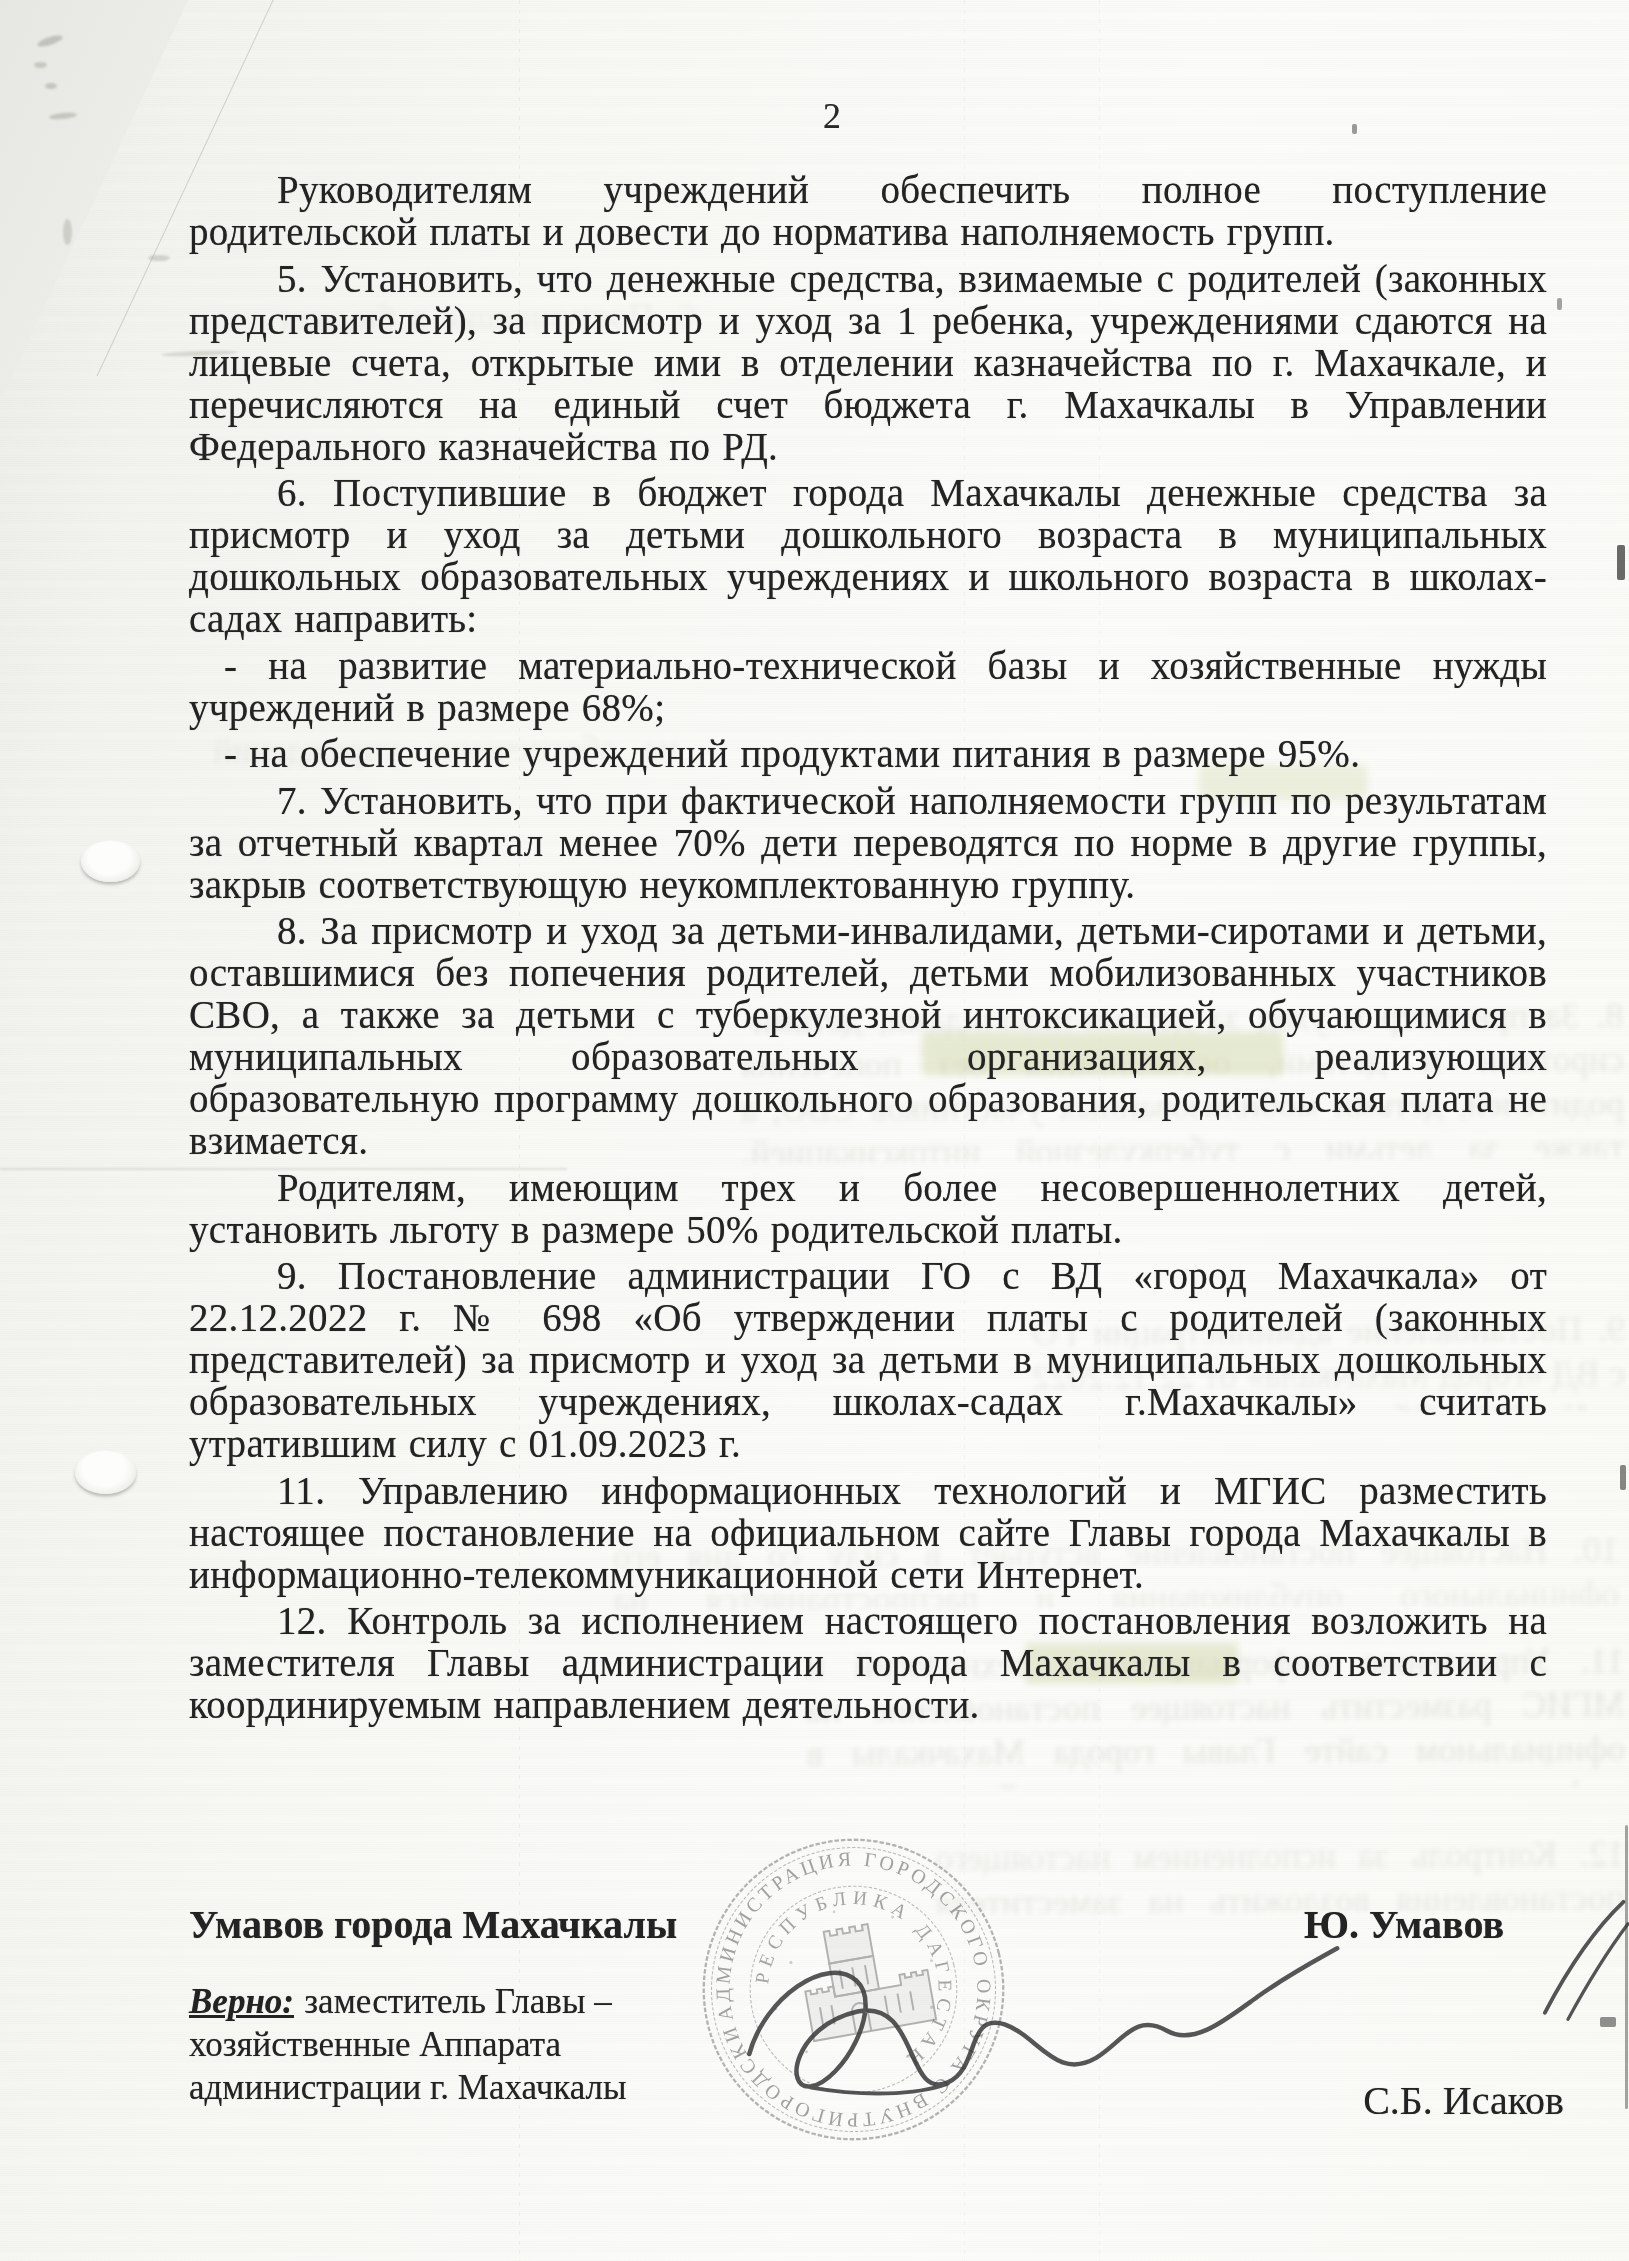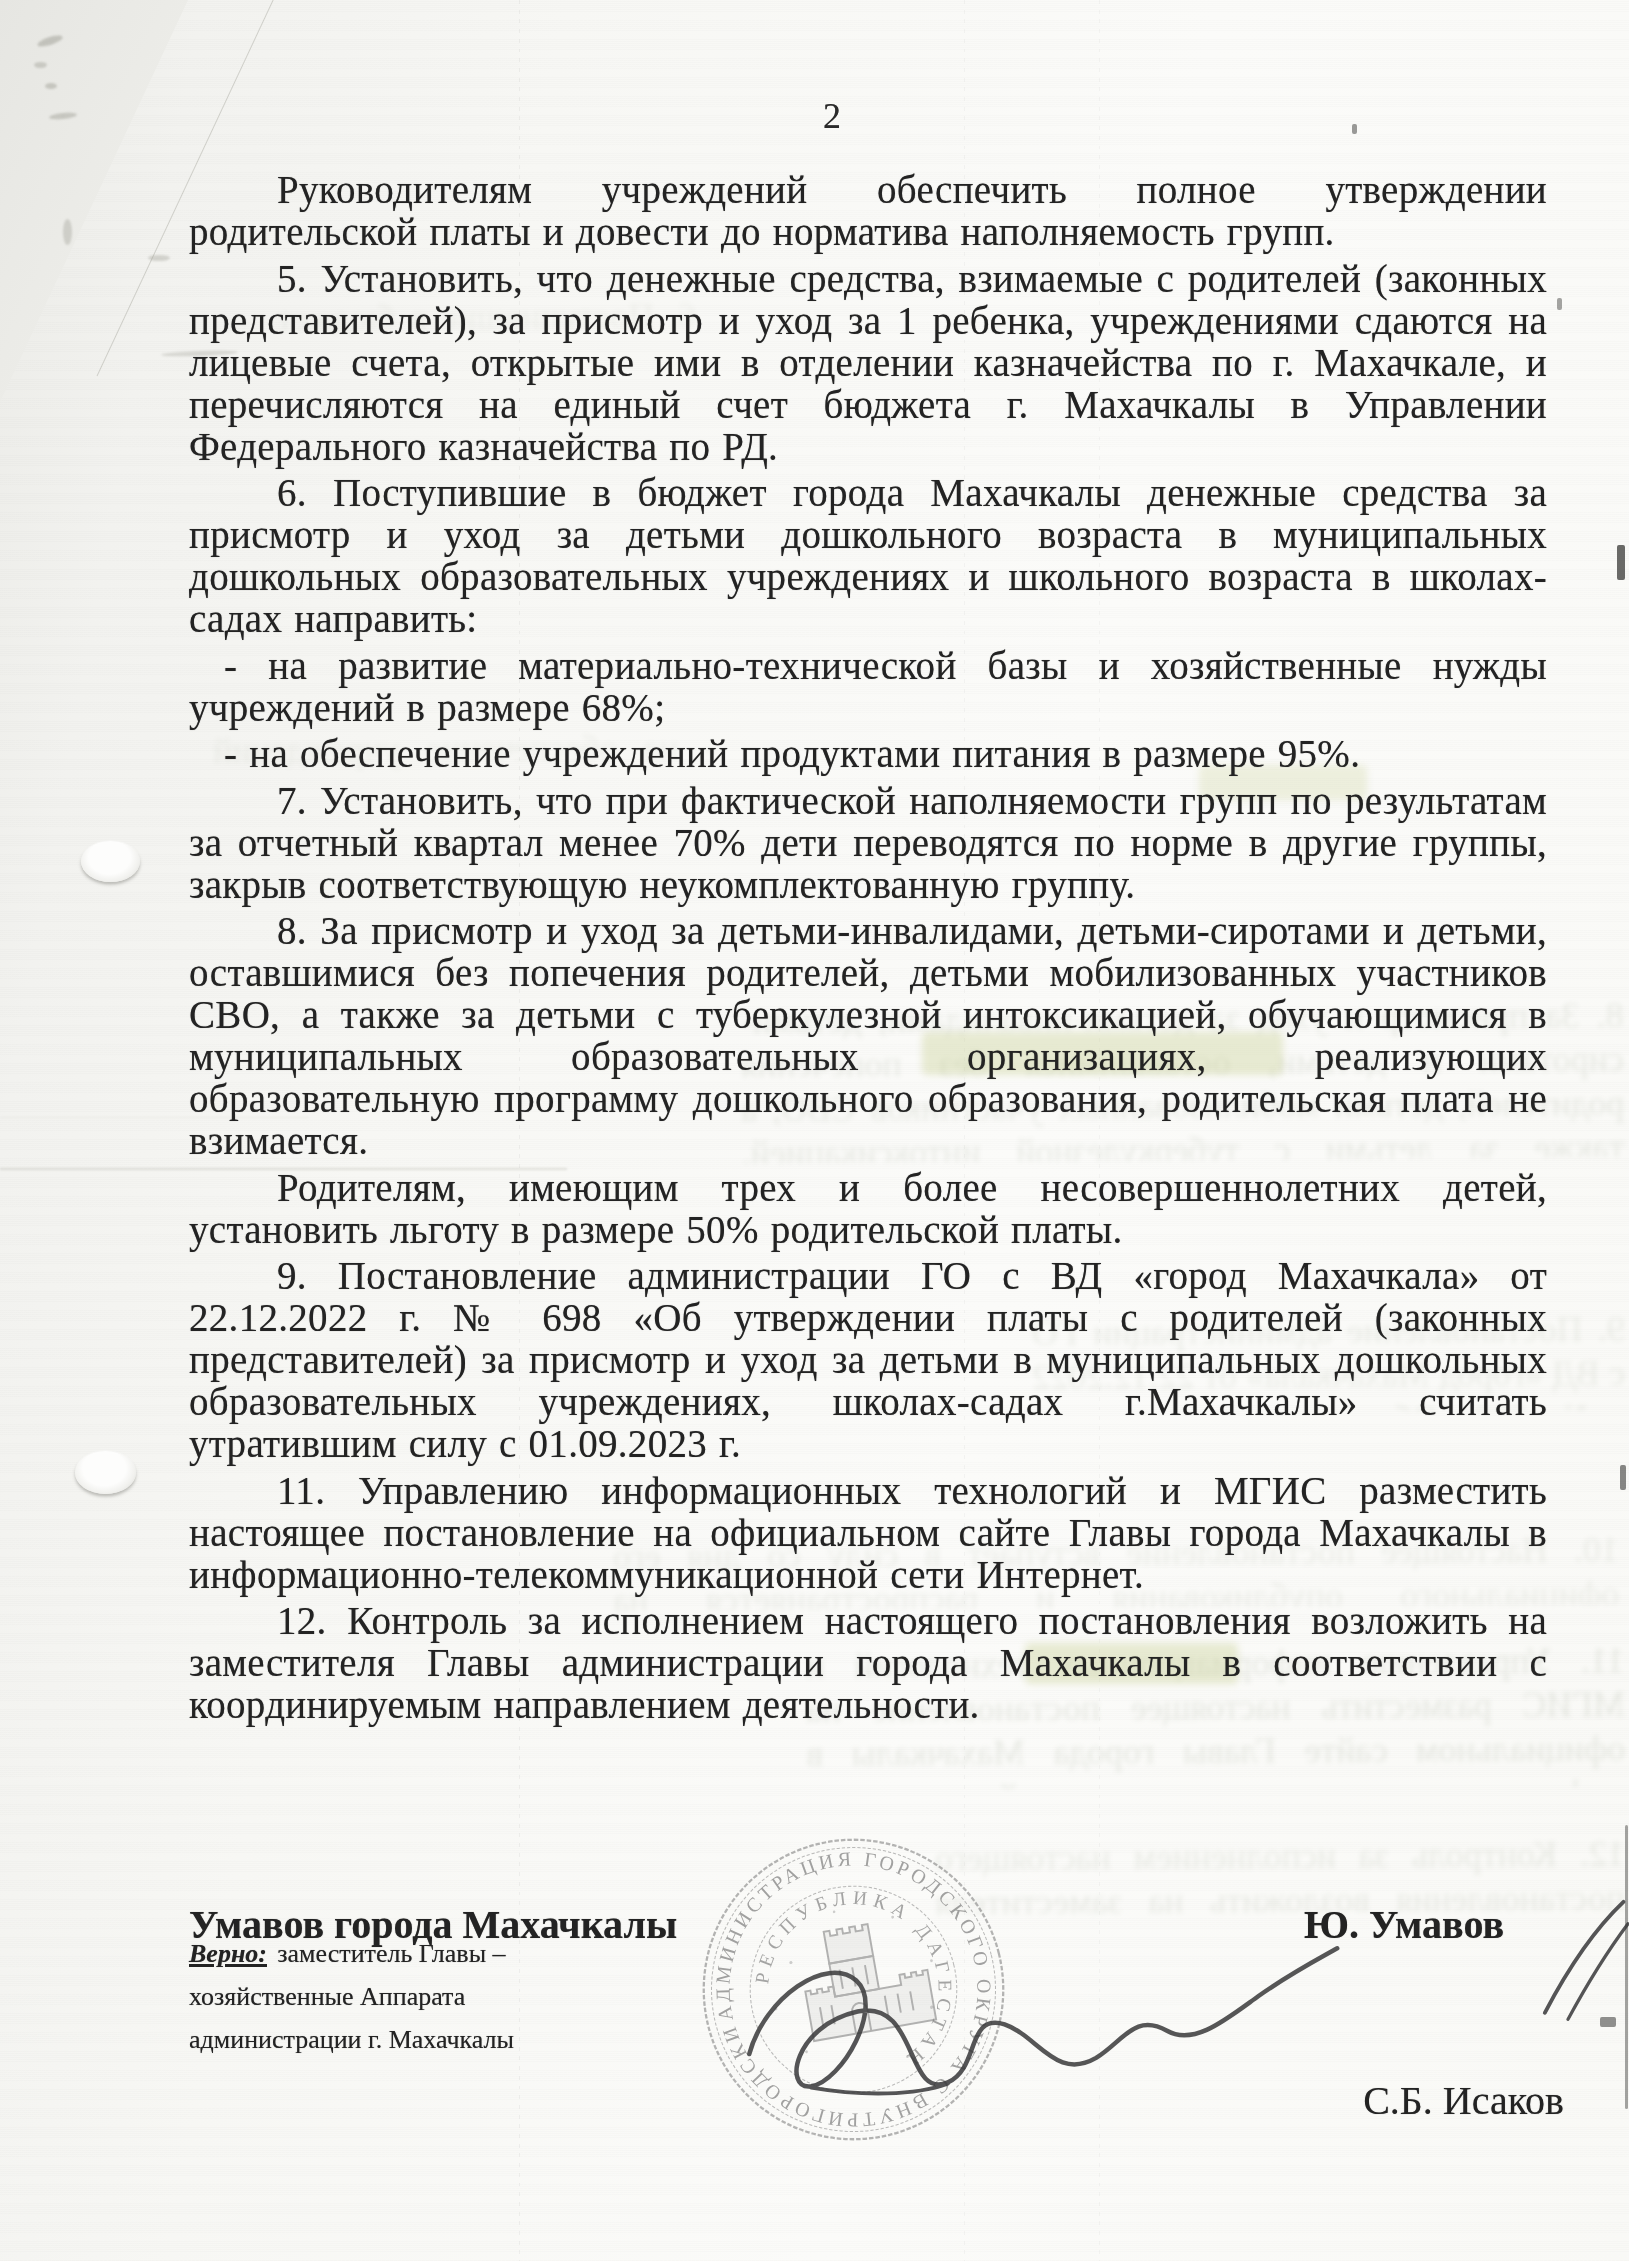--- a/index.html
+++ b/index.html
@@ -62,22 +62,22 @@
   .para{margin:0 0 4.5px 0;text-indent:88px;}
   .para.bullet{text-indent:35px;}
   .sig-row{
     position:absolute;left:189px;top:1901px;width:1315px;
     font-size:40px;font-weight:bold;
     text-shadow:0 0 0.8px rgba(35,35,35,.55);
   }
   .sig-title{position:absolute;left:0;top:0;white-space:nowrap;}
   .sig-name{position:absolute;right:0;top:0;white-space:nowrap;}
   .verno-block{
-    position:absolute;left:189px;top:1932px;width:709px;
-    font-size:26px;line-height:43px;
+    position:absolute;left:189px;top:1980px;width:709px;
+    font-size:35px;line-height:43px;
     text-shadow:0 0 0.8px rgba(35,35,35,.55);
   }
   .verno-label{
     font-weight:bold;font-style:italic;
     text-decoration:underline;text-decoration-thickness:3.2px;
     margin-right:10.3px;
   }
   .certifier{
     position:absolute;right:66px;top:2077px;
     font-size:40px;white-space:nowrap;
@@ -127,21 +127,21 @@
   <div class="ghost" style="left:935px;top:1834px;width:690px;height:97px;opacity:.12;">12. Контроль за исполнением настоящего постановления возложить на заместителя Главы администрации города Махачкалы в соответствии с координируемым направлением деятельности.</div>
   <div class="ghost" style="left:213px;top:727px;width:503px;height:45px;opacity:.08;">- на обеспечение учреждений продуктами питания в размере 95%.</div>
   <div class="ghost" style="left:277px;top:295px;width:419px;height:40px;opacity:.07;">6. Поступившие в бюджет города Махачкалы денежные средства за присмотр и уход за детьми дошкольного возраста в муниципальных дошкольных образовательных учреждениях и школьного возраста в школах-садах направить:</div>
   <div class="ghost-tint" style="left:922px;top:1032px;width:361px;height:43px;"></div>
   <div class="ghost-tint" style="left:1025px;top:1643px;width:213px;height:41px;"></div>
   <div class="ghost-tint" style="left:1199px;top:765px;width:168px;height:35px;opacity:.7;"></div>
 
   <div class="page-number">2</div>
 
   <div class="content">
-    <p class="para">Руководителям учреждений обеспечить полное утверждении родительской платы и довести до норматива наполняемость групп.</p>
+    <p class="para">Руководителям учреждений обеспечить полное поступление родительской платы и довести до норматива наполняемость групп.</p>
     <p class="para">5. Установить, что денежные средства, взимаемые с родителей (законных представителей), за присмотр и уход за 1 ребенка, учреждениями сдаются на лицевые счета, открытые ими в отделении казначейства по г. Махачкале, и перечисляются на единый счет бюджета г. Махачкалы в Управлении Федерального казначейства по РД.</p>
     <p class="para">6. Поступившие в бюджет города Махачкалы денежные средства за присмотр и уход за детьми дошкольного возраста в муниципальных дошкольных образовательных учреждениях и школьного возраста в школах-садах направить:</p>
     <p class="para bullet">- на развитие материально-технической базы и хозяйственные нужды учреждений в размере 68%;</p>
     <p class="para bullet">- на обеспечение учреждений продуктами питания в размере 95%.</p>
     <p class="para">7. Установить, что при фактической наполняемости групп по результатам за отчетный квартал менее 70% дети переводятся по норме в другие группы, закрыв соответствующую неукомплектованную группу.</p>
     <p class="para">8. За присмотр и уход за детьми-инвалидами, детьми-сиротами и детьми, оставшимися без попечения родителей, детьми мобилизованных участников СВО, а также за детьми с туберкулезной интоксикацией, обучающимися в муниципальных образовательных организациях, реализующих образовательную программу дошкольного образования, родительская плата не взимается.</p>
     <p class="para">Родителям, имеющим трех и более несовершеннолетних детей, установить льготу в размере 50% родительской платы.</p>
     <p class="para">9. Постановление администрации ГО с ВД «город Махачкала» от 22.12.2022 г. № 698 «Об утверждении платы с родителей (законных представителей) за присмотр и уход за детьми в муниципальных дошкольных образовательных учреждениях, школах-садах г.Махачкалы» считать утратившим силу с 01.09.2023 г.</p>
     <p class="para">11. Управлению информационных технологий и МГИС разместить настоящее постановление на официальном сайте Главы города Махачкалы в информационно-телекоммуникационной сети Интернет.</p>
     <p class="para">12. Контроль за исполнением настоящего постановления возложить на заместителя Главы администрации города Махачкалы в соответствии с координируемым направлением деятельности.</p>

